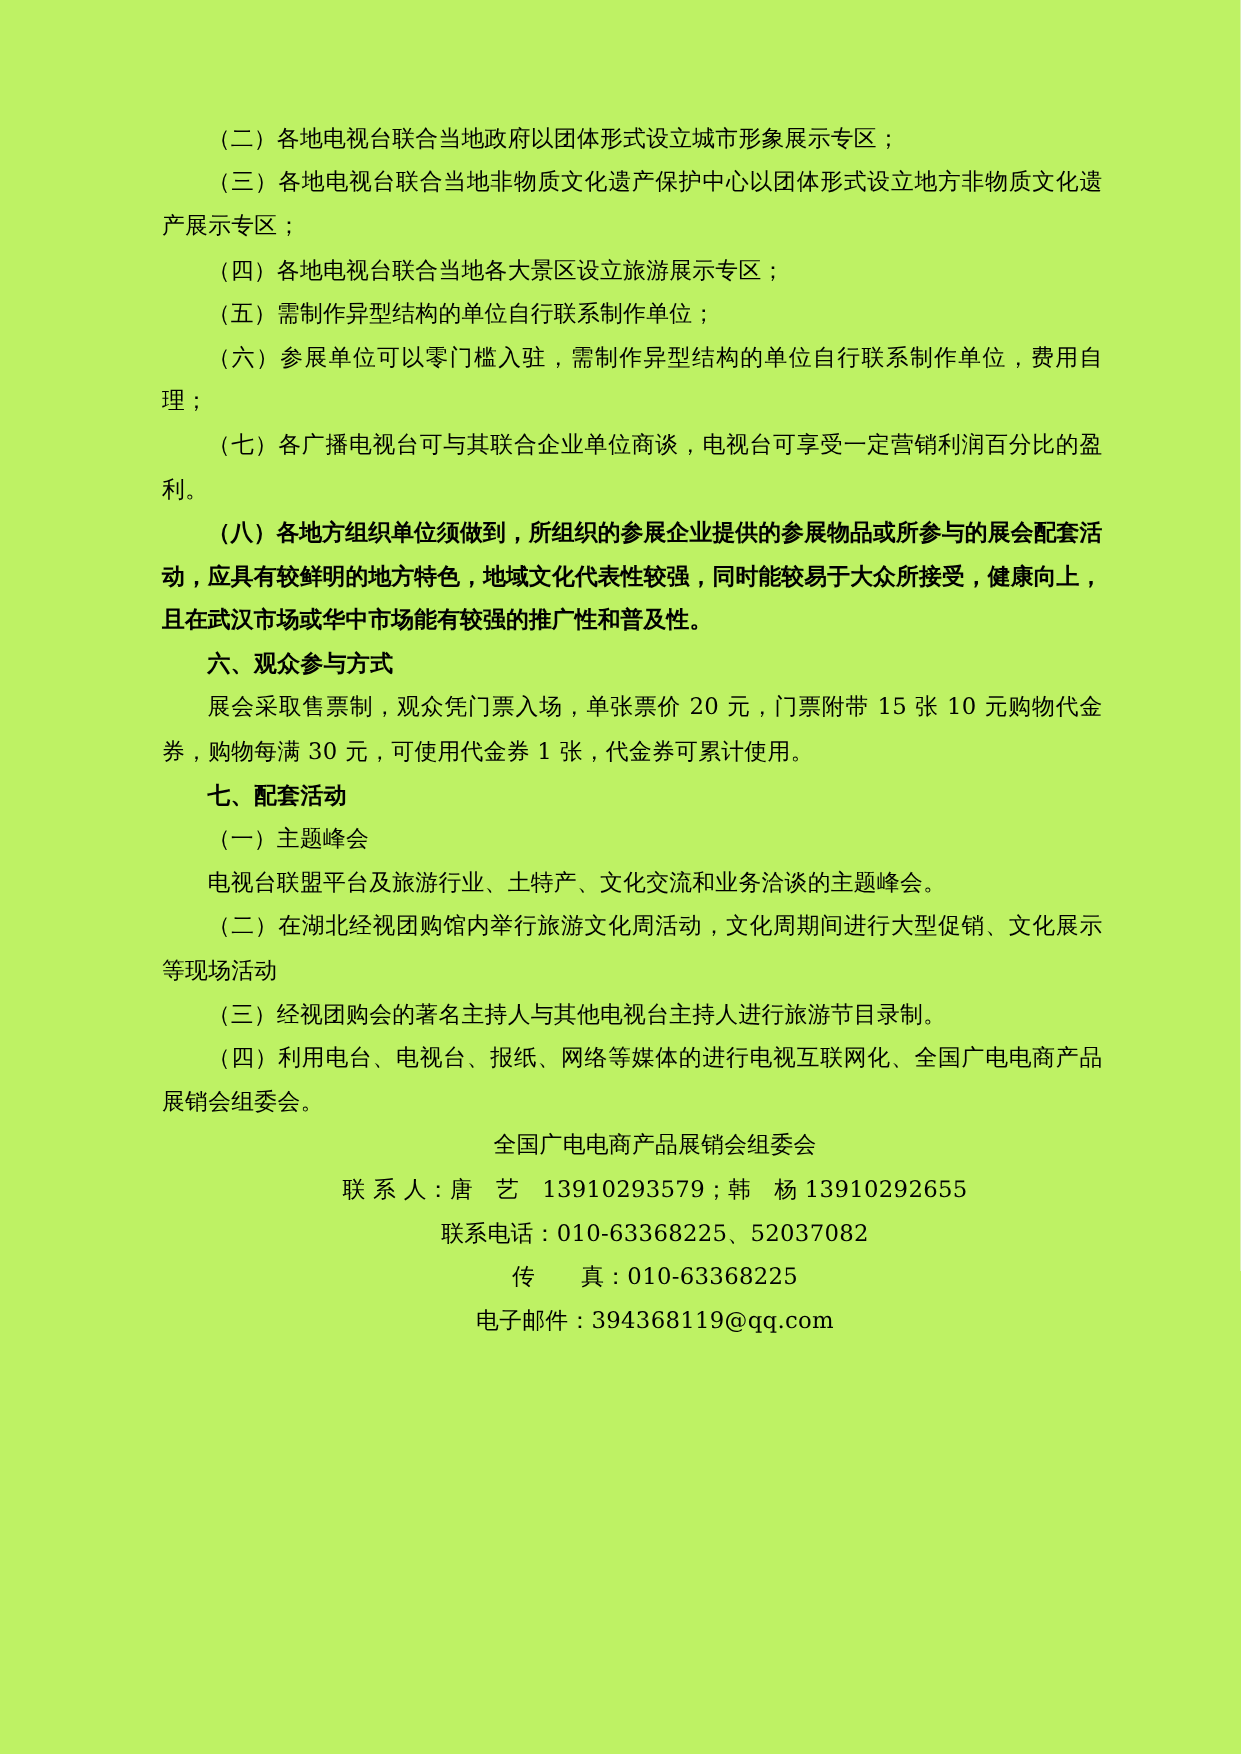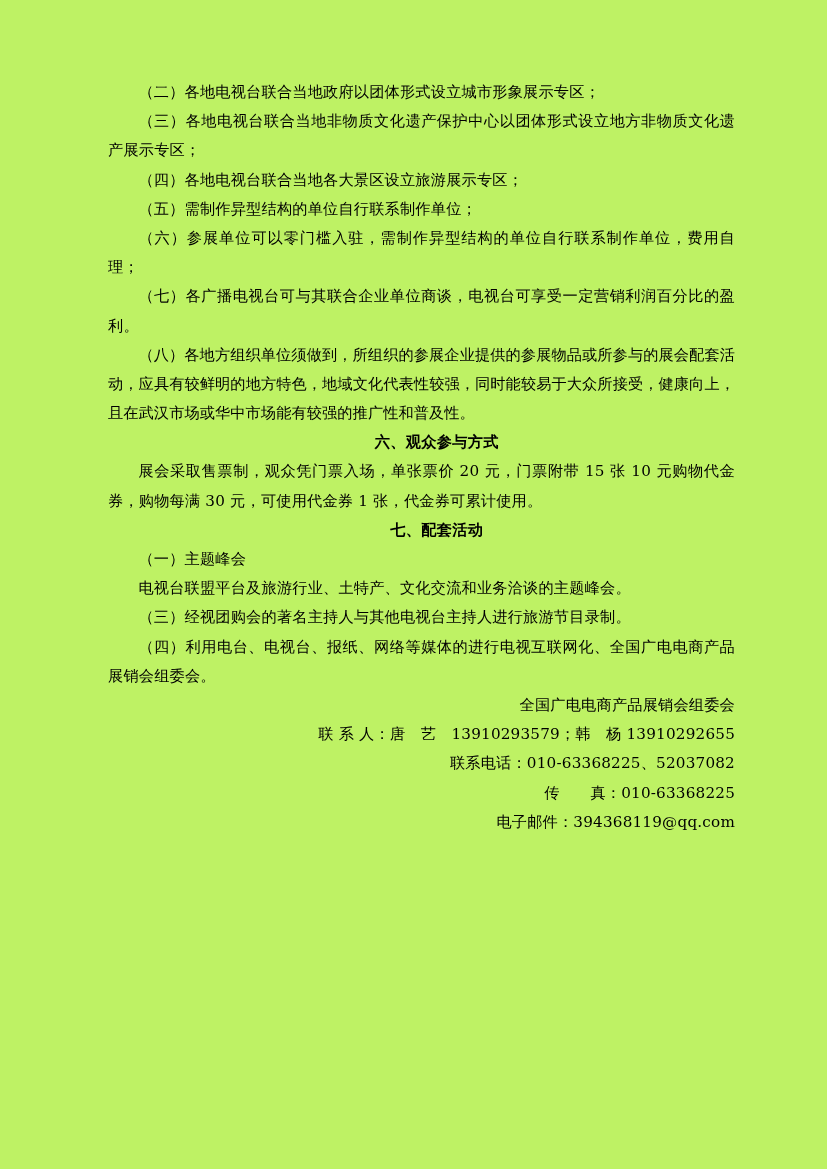--- a/index.html
+++ b/index.html
@@ -26,38 +26,38 @@
   }
   p {
     margin: 0;
     padding: 0;
   }
   .para {
     text-indent: 2em;
     text-align: justify;
   }
   .bold-para {
-    font-weight: normal;
+    font-weight: bold;
     text-indent: 2em;
     text-align: justify;
     letter-spacing: 0.1px;
   }
   .heading {
     font-weight: bold;
     text-indent: 2em;
-    text-align: center;
+    text-align: left;
     letter-spacing: 0.3px;
   }
   .sub-item {
     text-indent: 2em;
     text-align: justify;
   }
   .contact-line {
     text-indent: 2em;
-    text-align: right;
+    text-align: center;
   }
 </style>
 </head>
 <body>
 
 <div class="page">
   <div class="doc-body">
 
     <p class="para">（二）各地电视台联合当地政府以团体形式设立城市形象展示专区；</p>
     <p class="para">（三）各地电视台联合当地非物质文化遗产保护中心以团体形式设立地方非物质文化遗产展示专区；</p>
@@ -66,20 +66,21 @@
     <p class="para">（六）参展单位可以零门槛入驻，需制作异型结构的单位自行联系制作单位，费用自理；</p>
     <p class="para">（七）各广播电视台可与其联合企业单位商谈，电视台可享受一定营销利润百分比的盈利。</p>
     <p class="bold-para">（八）各地方组织单位须做到，所组织的参展企业提供的参展物品或所参与的展会配套活动，应具有较鲜明的地方特色，地域文化代表性较强，同时能较易于大众所接受，健康向上，且在武汉市场或华中市场能有较强的推广性和普及性。</p>
 
     <p class="heading">六、观众参与方式</p>
     <p class="para">展会采取售票制，观众凭门票入场，单张票价 20 元，门票附带 15 张 10 元购物代金券，购物每满 30 元，可使用代金券 1 张，代金券可累计使用。</p>
 
     <p class="heading">七、配套活动</p>
     <p class="sub-item">（一）主题峰会</p>
     <p class="sub-item">电视台联盟平台及旅游行业、土特产、文化交流和业务洽谈的主题峰会。</p>
+    <p class="sub-item">（二）在湖北经视团购馆内举行旅游文化周活动，文化周期间进行大型促销、文化展示等现场活动</p>
     <p class="sub-item">（三）经视团购会的著名主持人与其他电视台主持人进行旅游节目录制。</p>
     <p class="sub-item">（四）利用电台、电视台、报纸、网络等媒体的进行电视互联网化、全国广电电商产品展销会组委会。</p>
 
     <p class="contact-line">全国广电电商产品展销会组委会</p>
     <p class="contact-line">联 系 人：唐　艺　13910293579；韩　杨 13910292655</p>
     <p class="contact-line">联系电话：010-63368225、52037082</p>
     <p class="contact-line">传　　真：010-63368225</p>
     <p class="contact-line">电子邮件：394368119@qq.com</p>
 
   </div>

